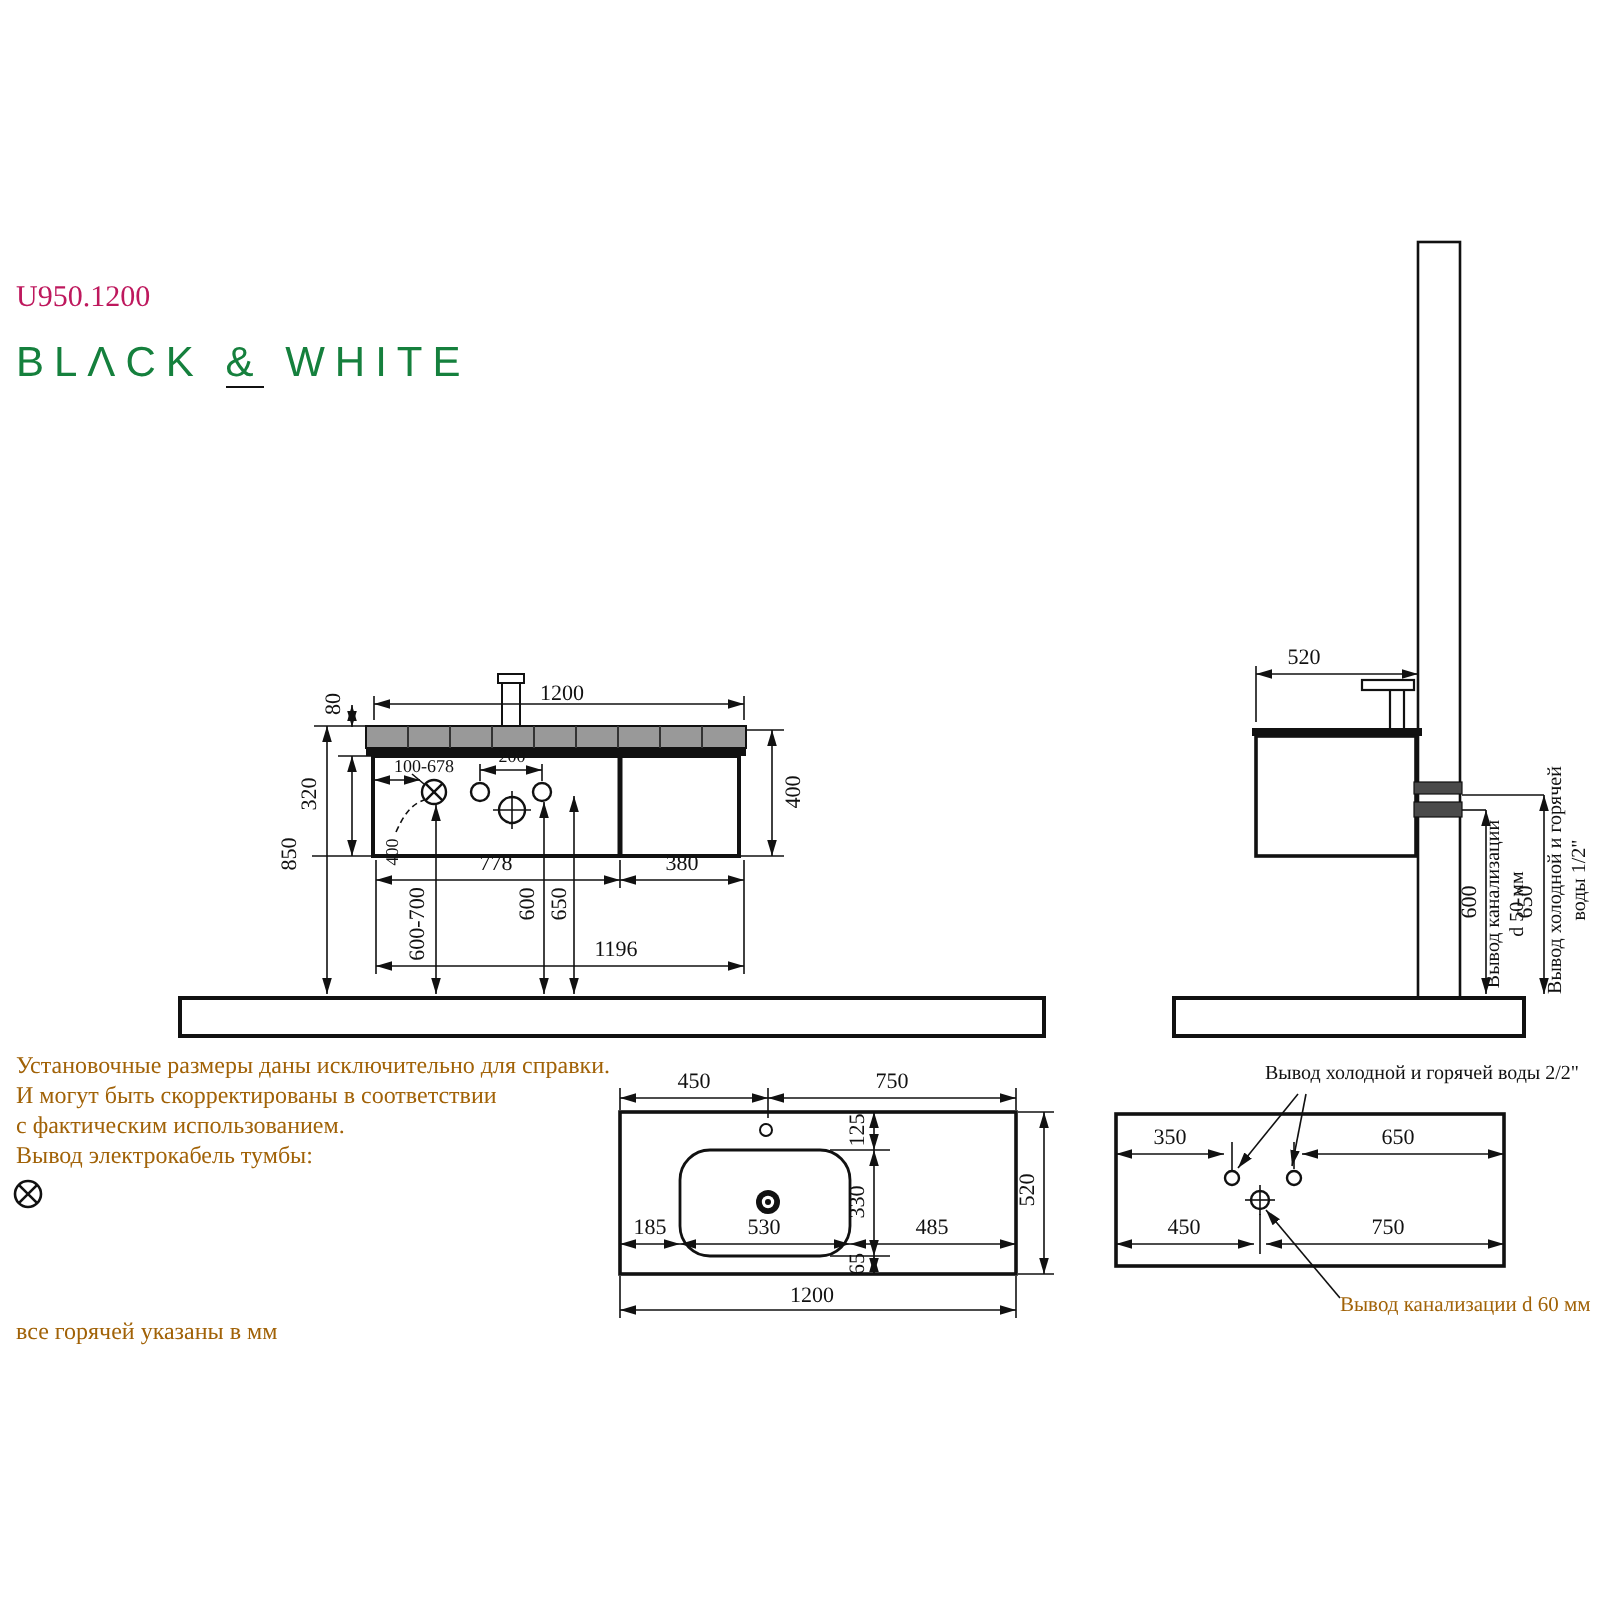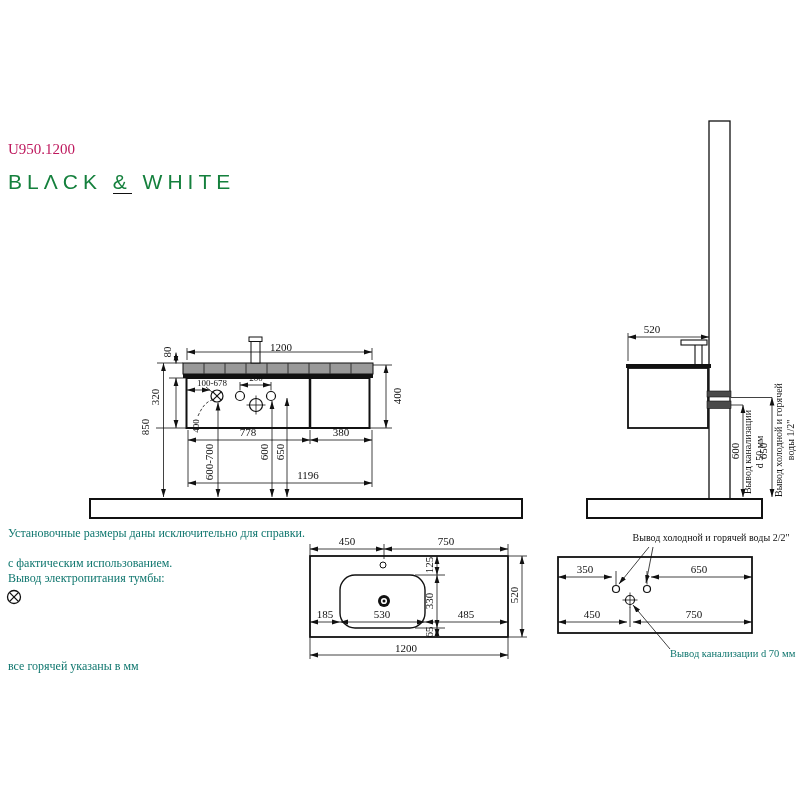--- a/index.html
+++ b/index.html
@@ -4,21 +4,21 @@
 <style>
   html,body{margin:0;padding:0;background:#fff;}
   #canvas{position:relative;width:800px;height:800px;background:#fff;overflow:hidden;
           font-family:"Liberation Serif",serif;color:#111;}
   svg{position:absolute;left:0;top:0;}
   .lbl{position:absolute;font:11px "Liberation Serif",serif;color:#111;white-space:nowrap;
        transform:translate(-50%,-50%);}
   .lbl.v{transform:translate(-50%,-50%) rotate(-90deg);}
   .lbl.sm{font-size:9px;}
   .lbl.t10{font-size:10px;}
-  .note{position:absolute;font:12px "Liberation Serif",serif;color:#0f766e;white-space:nowrap;
+  .note{position:absolute;font:12px "Liberation Serif",serif;color:#a16207;white-space:nowrap;
         transform:translate(0,-50%);text-align:center;}
   .rot-block{position:absolute;display:flex;flex-direction:column;align-items:center;
        font:10px "Liberation Serif",serif;line-height:1.15;white-space:nowrap;
        transform:translate(-50%,-50%) rotate(-90deg);}
   #brand{position:absolute;left:8px;top:124px;font-family:"Liberation Sans",sans-serif;
        font-size:21px;letter-spacing:5px;color:#15803d;margin-top:46px;}
   #brand .amp{border-bottom:1.5px solid #111;padding-bottom:0px;}
   #model{position:absolute;left:8px;top:141px;font:15px "Liberation Serif",serif;color:#be185d;}
 </style>
 </head>
@@ -238,20 +238,21 @@
   <span class="lbl" style="left:382px;top:614px">530</span>
   <span class="lbl" style="left:466px;top:614px">485</span>
   <span class="lbl v" style="left:514px;top:595px">520</span>
   <span class="lbl" style="left:406px;top:648px">1200</span>
 
   <span class="lbl t10" style="left:711px;top:537px">Вывод холодной и горячей воды 2/2"</span>
   <span class="lbl" style="left:585px;top:569px">350</span>
   <span class="lbl" style="left:699px;top:569px">650</span>
   <span class="lbl" style="left:592px;top:614px">450</span>
   <span class="lbl" style="left:694px;top:614px">750</span>
-  <span class="note" style="left:670px;top:653px;font-size:10.5px">Вывод канализации d 70 мм</span>
+  <span class="note" style="left:670px;top:653px;font-size:10.5px">Вывод канализации d 60 мм</span>
 
   <span class="note" style="left:8px;top:533px">Установочные размеры даны исключительно для справки.</span>
+  <span class="note" style="left:8px;top:548px">И могут быть скорректированы в соответствии</span>
   <span class="note" style="left:8px;top:563px">с фактическим использованием.</span>
-  <span class="note" style="left:8px;top:578px">Вывод электропитания тумбы:</span>
+  <span class="note" style="left:8px;top:578px">Вывод электрокабель тумбы:</span>
   <span class="note" style="left:8px;top:666px">все горячей указаны в мм</span>
 
 </div>
 
 </body></html>

